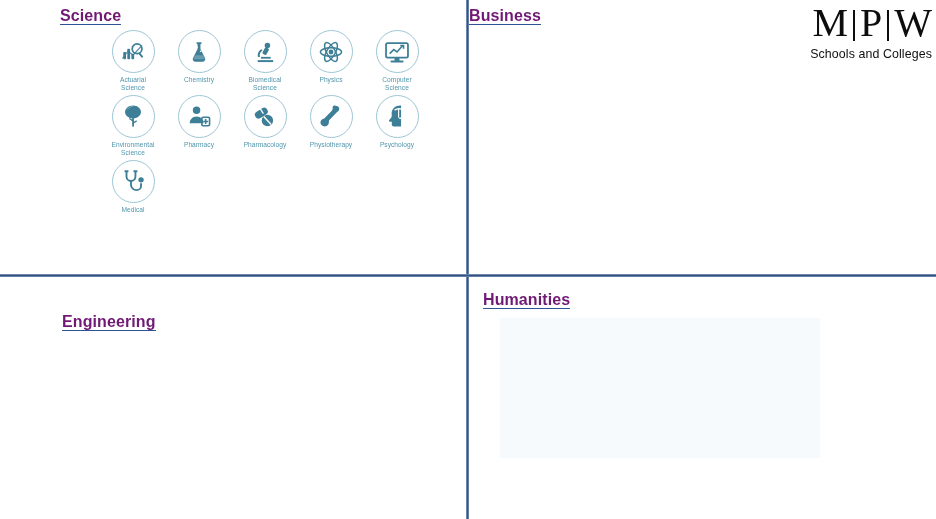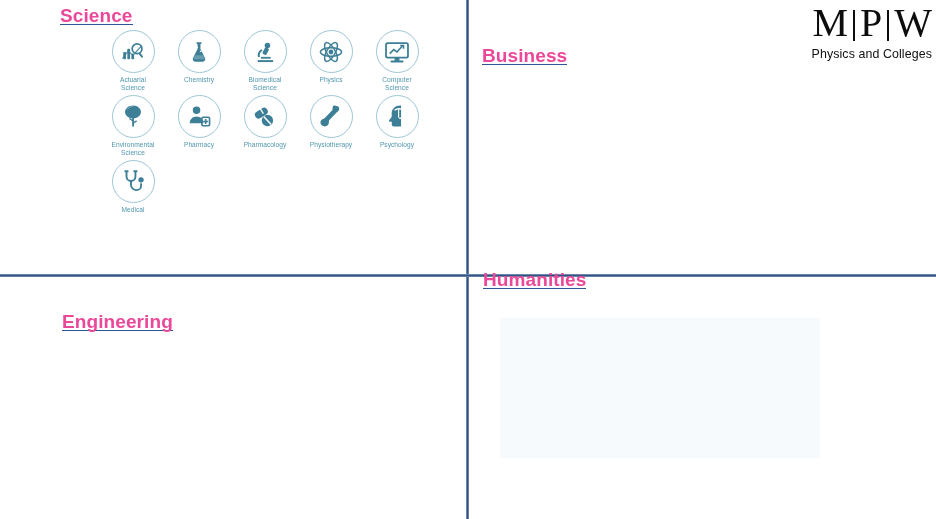--- a/index.html
+++ b/index.html
@@ -14,29 +14,29 @@
   .divider-v{position:absolute;left:466px;top:0;width:3px;height:519px;
     background:linear-gradient(90deg,#8fa5c4 0%,#3b5c8f 40%,#2c4a78 60%,#8fa5c4 100%);}
   .divider-h{position:absolute;left:0;top:274px;width:936px;height:3px;
     background:linear-gradient(180deg,#8fa5c4 0%,#3b5c8f 40%,#2c4a78 60%,#8fa5c4 100%);}
 
   
   .quadrant{position:absolute;}
   #q-science{left:0;top:0;width:466px;height:274px;}
   #q-business{left:469px;top:0;width:467px;height:274px;}
   #q-engineering{left:0;top:277px;width:466px;height:242px;margin-top:25px;}
-  #q-humanities{left:469px;top:260px;width:467px;height:170px;}
+  #q-humanities{left:469px;top:280px;width:467px;height:170px;}
 
   .heading{
-    position:absolute;font-weight:bold;font-size:19px;color:#ec4899;
+    position:absolute;font-weight:bold;font-size:16px;color:#701a75;
     letter-spacing:.1px;border-bottom:1.6px solid #2E5496;
     padding-bottom:1px;line-height:15px;white-space:nowrap;
   }
   #q-science  .heading{left:60px;top:8px;}
-  #q-business .heading{left:13px;top:8px;margin-top:40px;}
+  #q-business .heading{left:0;top:8px;}
   #q-engineering .heading{left:62px;top:12px;}
   #q-humanities  .heading{left:14px;top:12px;}
 
   
   .grid{position:absolute;display:flex;flex-wrap:wrap;}
   #grid-science{left:100px;top:30px;width:342px;}
 
   
   .panel-tint{position:absolute;background:#f7fafc;}
 
@@ -257,16 +257,16 @@
   </div>
 
   <div id="logo">
     <div class="logo-mark">
       <span>M</span>
       <span class="logo-bar"></span>
       <span>P</span>
       <span class="logo-bar"></span>
       <span>W</span>
     </div>
-    <div class="logo-sub">Physics and Colleges</div>
+    <div class="logo-sub">Schools and Colleges</div>
   </div>
 
 </div>
 
 </body></html>

